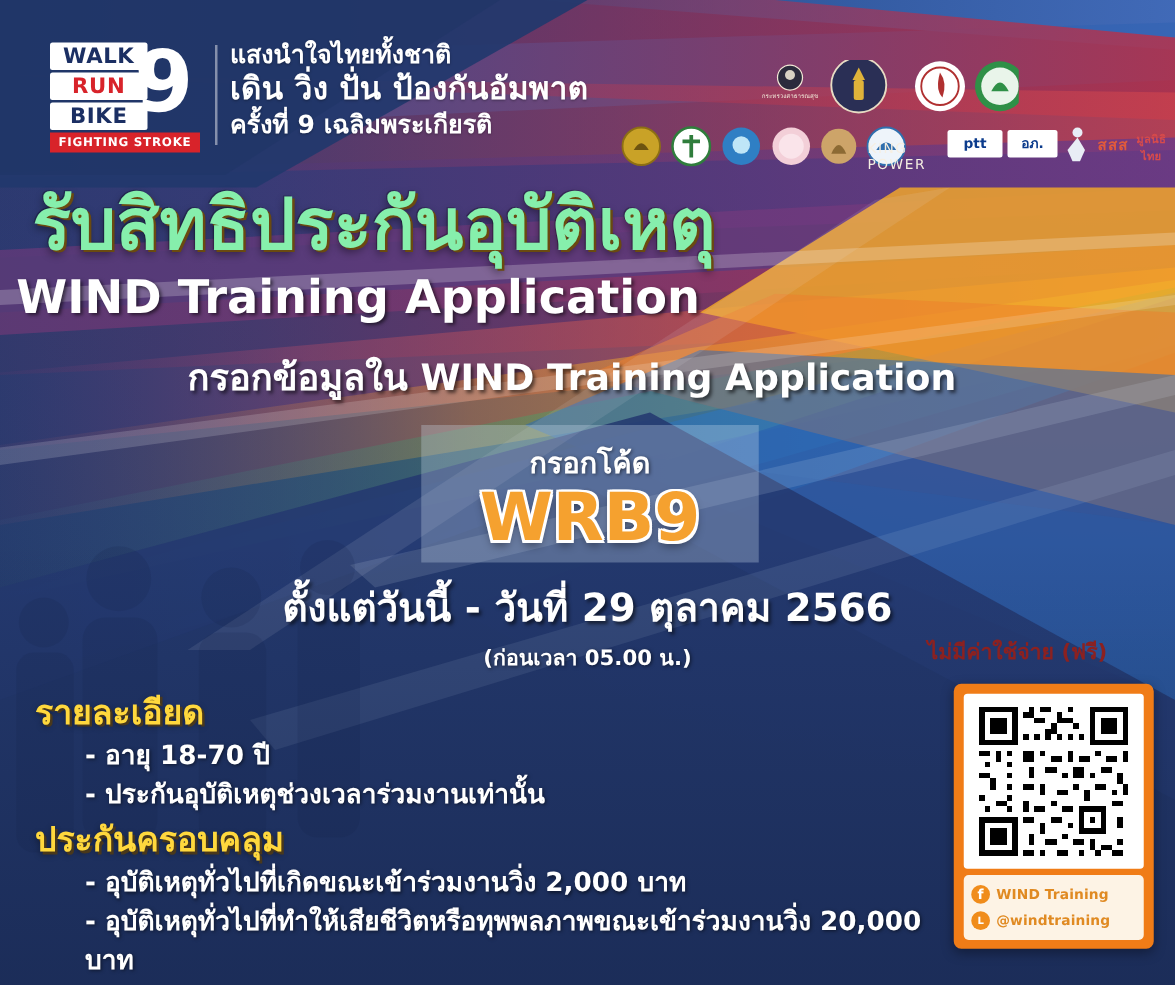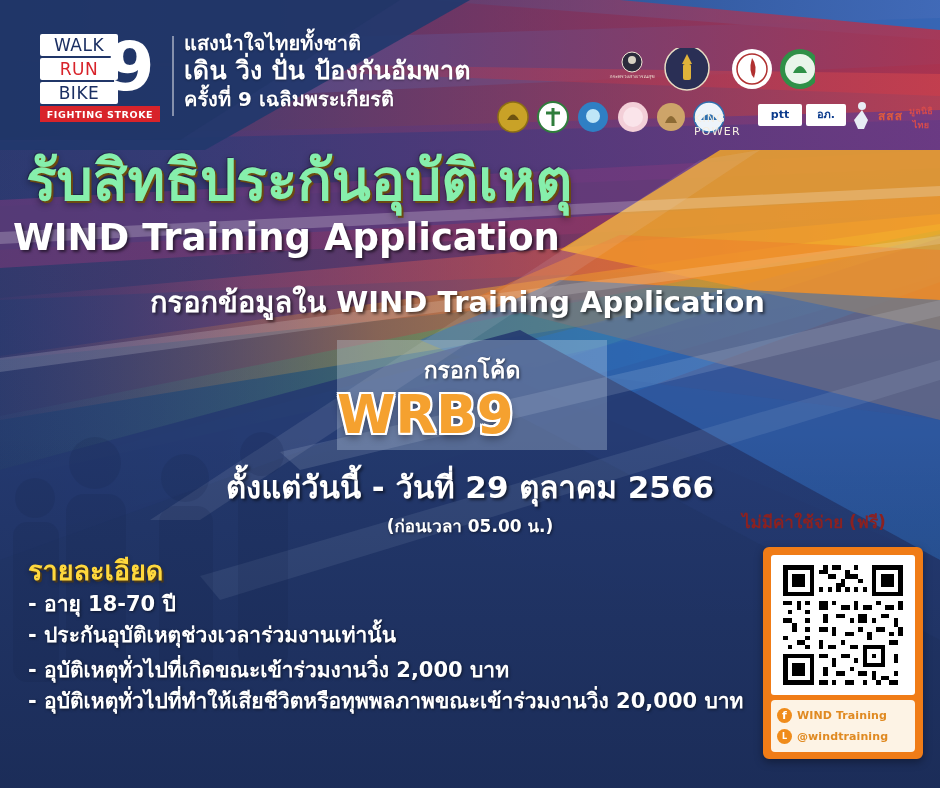--- a/index.html
+++ b/index.html
@@ -26,21 +26,21 @@
   .streaks{position:absolute;inset:0;mix-blend-mode:screen;opacity:.35;}
 
   
   .vig{position:absolute;inset:0;
       background:linear-gradient(180deg,rgba(16,28,60,0) 55%,rgba(16,28,60,.40) 100%);}
 
   
   .header{position:absolute;left:0;top:0;width:100%;height:140px;}
   .logo{position:absolute;left:38px;top:32px;width:125px;height:90px;}
   .logo .block{
-    background:#fff;color:#1b2f63;font-weight:normal;letter-spacing:.5px;
+    background:#fff;color:#1b2f63;font-weight:bold;letter-spacing:.5px;
     border-radius:2px;display:flex;align-items:center;justify-content:center;text-align:right;
   }
   .logo .l-walk{position:absolute;left:2px;top:2px;width:78px;height:22px;font-size:17px;}
   .logo .l-run{position:absolute;left:2px;top:26px;width:78px;height:22px;font-size:17px;background:#fff;color:#d8232a;}
   .logo .l-bike{position:absolute;left:2px;top:50px;width:78px;height:22px;font-size:17px;}
   .logo .l-nine{position:absolute;left:62px;top:0px;width:62px;height:74px;color:#fff;
     font-size:68px;line-height:70px;font-weight:bold;text-align:center;}
   .logo .l-tag{position:absolute;left:2px;top:74px;width:120px;height:16px;background:#d8232a;color:#fff;
     font-size:9.5px;letter-spacing:.6px;display:flex;align-items:center;justify-content:center;font-weight:bold;}
 
@@ -70,39 +70,39 @@
   }
   .h3{
     position:absolute;left:150px;top:283px;
     font-size:29px;line-height:38px;font-weight:bold;color:#ffffff;
     text-shadow:2px 2px 3px rgba(0,0,0,.55);
   }
   .codebox{position:absolute;left:337px;top:340px;width:270px;height:110px;
     background:rgba(205,222,240,.30);}
   .code-lbl{position:absolute;left:337px;top:352px;width:270px;text-align:center;
     font-size:23px;font-weight:600;color:#fff;text-shadow:1px 1px 3px rgba(0,0,0,.5);}
-  .code-val{position:absolute;left:337px;top:386px;width:270px;text-align:left;
+  .code-val{position:absolute;left:337px;top:386px;width:270px;text-align:center;
     font-size:53px;font-weight:bold;color:#f5a12f;line-height:58px;
     text-shadow:2px 0 0 #fff,-2px 0 0 #fff,0 2px 0 #fff,0 -2px 0 #fff,
                 2px 2px 0 #fff,-2px -2px 0 #fff,2px -2px 0 #fff,-2px 2px 0 #fff,
                 0 4px 8px rgba(0,0,0,.45);}
 
   .date{position:absolute;left:0;top:467px;width:100%;text-align:center;
     font-size:31px;font-weight:bold;color:#fff;line-height:40px;
     text-shadow:2px 2px 3px rgba(0,0,0,.55);}
   .date-note{position:absolute;left:0;top:512px;width:100%;text-align:center;
     font-size:17px;font-weight:bold;color:#fff;
     text-shadow:1px 1px 3px rgba(0,0,0,.55);}
 
   
   .details{position:absolute;left:28px;top:553px;width:740px;}
   .d-head{font-size:27px;font-weight:bold;color:#ffd83d;line-height:36px;
     text-shadow:2px 2px 0 rgba(90,62,10,.75),0 2px 5px rgba(0,0,0,.4);}
   .d-line{font-size:21px;font-weight:bold;color:#fff;line-height:31px;
-    text-shadow:1px 1px 3px rgba(0,0,0,.55);}
+    text-shadow:1px 1px 3px rgba(0,0,0,.55);margin-left:40px;}
   .d-gap{height:4px;}
 
   
   .free-lbl{position:absolute;right:18px;top:510px;width:180px;
     font-size:17px;font-weight:bold;color:#8c2120;line-height:24px;}
   .qr-panel{position:absolute;left:763px;top:547px;width:160px;height:212px;
     background:#f07c17;border:3px solid #f07c17;border-radius:6px;
     box-shadow:0 3px 9px rgba(0,0,0,.35);}
   .qr-white{position:absolute;left:5px;top:5px;width:144px;height:140px;background:#fff;border-radius:3px;
     display:flex;align-items:center;justify-content:center;}
@@ -300,20 +300,21 @@
   <div class="code-val">WRB9</div>
 
   <div class="date">ตั้งแต่วันนี้ - วันที่ 29 ตุลาคม  2566</div>
   <div class="date-note">(ก่อนเวลา 05.00 น.)</div>
 
   <div class="details">
     <div class="d-head">รายละเอียด</div>
     <div class="d-line">- อายุ 18-70 ปี</div>
     <div class="d-line">- ประกันอุบัติเหตุช่วงเวลาร่วมงานเท่านั้น</div>
     <div class="d-gap"></div>
+    <div class="d-head">ประกันครอบคลุม</div>
     <div class="d-line">- อุบัติเหตุทั่วไปที่เกิดขณะเข้าร่วมงานวิ่ง 2,000 บาท</div>
     <div class="d-line">- อุบัติเหตุทั่วไปที่ทำให้เสียชีวิตหรือทุพพลภาพขณะเข้าร่วมงานวิ่ง 20,000 บาท</div>
   </div>
 
   <div class="free-lbl">ไม่มีค่าใช้จ่าย (ฟรี)</div>
 
   <div class="qr-panel">
     <div class="qr-white">
       <svg width="128" height="128" viewBox="0 0 29 29" shape-rendering="crispEdges" xmlns="http://www.w3.org/2000/svg">
         <rect width="29" height="29" fill="#fff"></rect>

